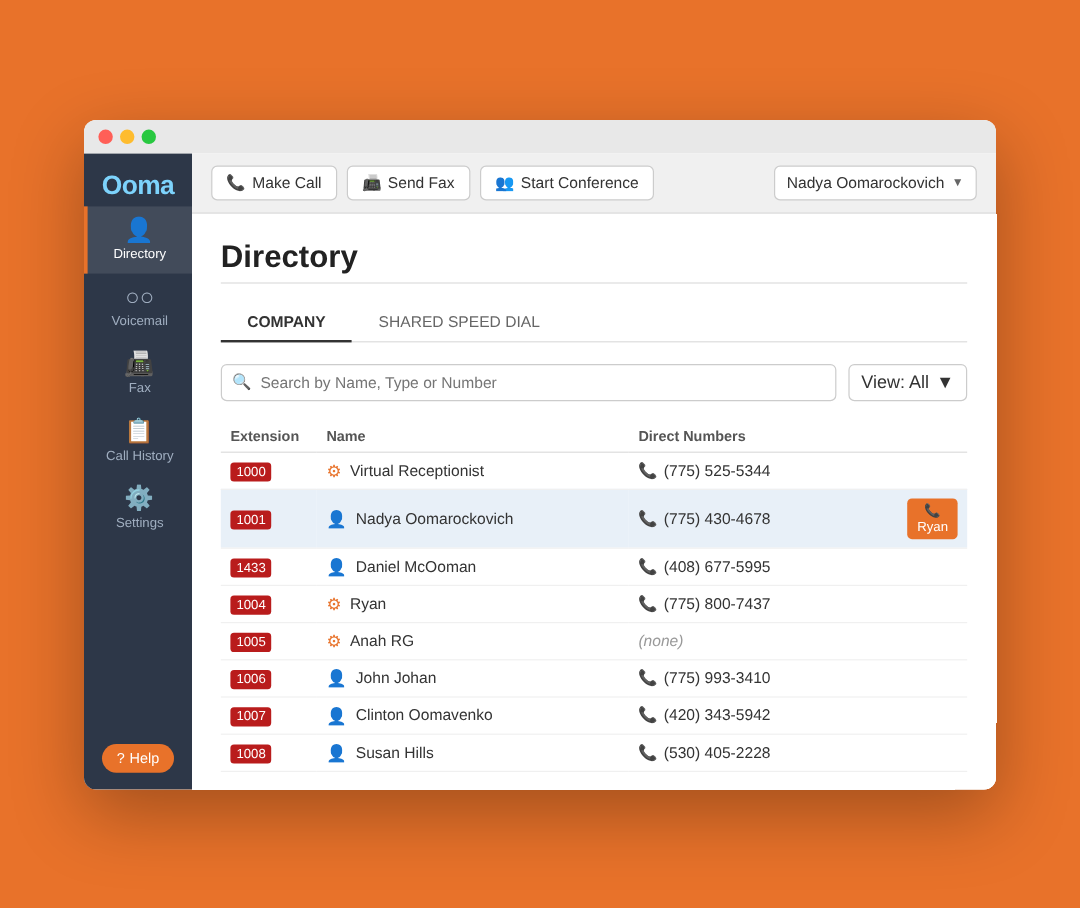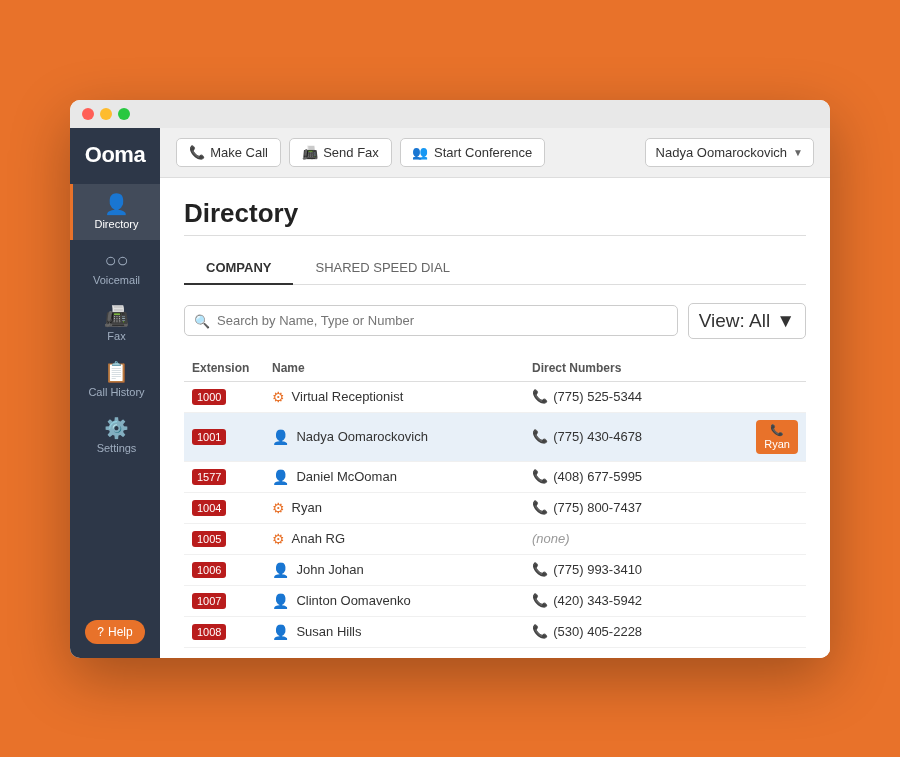--- a/index.html
+++ b/index.html
@@ -41,24 +41,24 @@
     .sidebar {
       width: 90px;
       background: #2d3748;
       display: flex;
       flex-direction: column;
       align-items: center;
       padding-top: 14px;
       flex-shrink: 0;
     }
     .sidebar-logo {
-      color: #ffffff;
+      color: #7dd3fc;
       font-size: 22px;
       font-weight: 700;
-      margin-bottom: 16px;
+      margin-bottom: 4px;
       letter-spacing: -0.5px;
     }
     .sidebar-item {
       display: flex;
       flex-direction: column;
       align-items: center;
       color: #a0aec0;
       font-size: 11px;
       padding: 10px 0;
       width: 100%;
@@ -197,21 +197,21 @@
       top: 50%;
       transform: translateY(-50%);
       color: #999;
       font-size: 13px;
     }
     .view-dropdown {
       background: #fff;
       border: 1px solid #ccc;
       border-radius: 5px;
       padding: 6px 10px;
-      font-size: 19px;
+      font-size: 15px;
       cursor: pointer;
       display: flex;
       align-items: center;
       gap: 6px;
       color: #333;
     }
     
     .dir-table { width: 100%; border-collapse: collapse; }
     .dir-table th {
       text-align: left;
@@ -397,21 +397,21 @@
                       <span>(775) 430-4678</span>
                     </div>
                     <button class="call-btn-inline">
                       <span>📞</span>
                       <span>Ryan</span>
                     </button>
                   </div>
                 </td>
               </tr>
               <tr>
-                <td><span class="ext-badge">1577</span></td>
+                <td><span class="ext-badge">1433</span></td>
                 <td>
                   <div class="name-cell">
                     <span class="person-icon">👤</span>
                     <span>Daniel McOoman</span>
                   </div>
                 </td>
                 <td>
                   <div class="phone-cell" style="display: flex; align-items: center; justify-content: space-between;">
                     <div style="display: flex; align-items: center; gap: 5px;">
                       <span class="phone-icon">📞</span>

